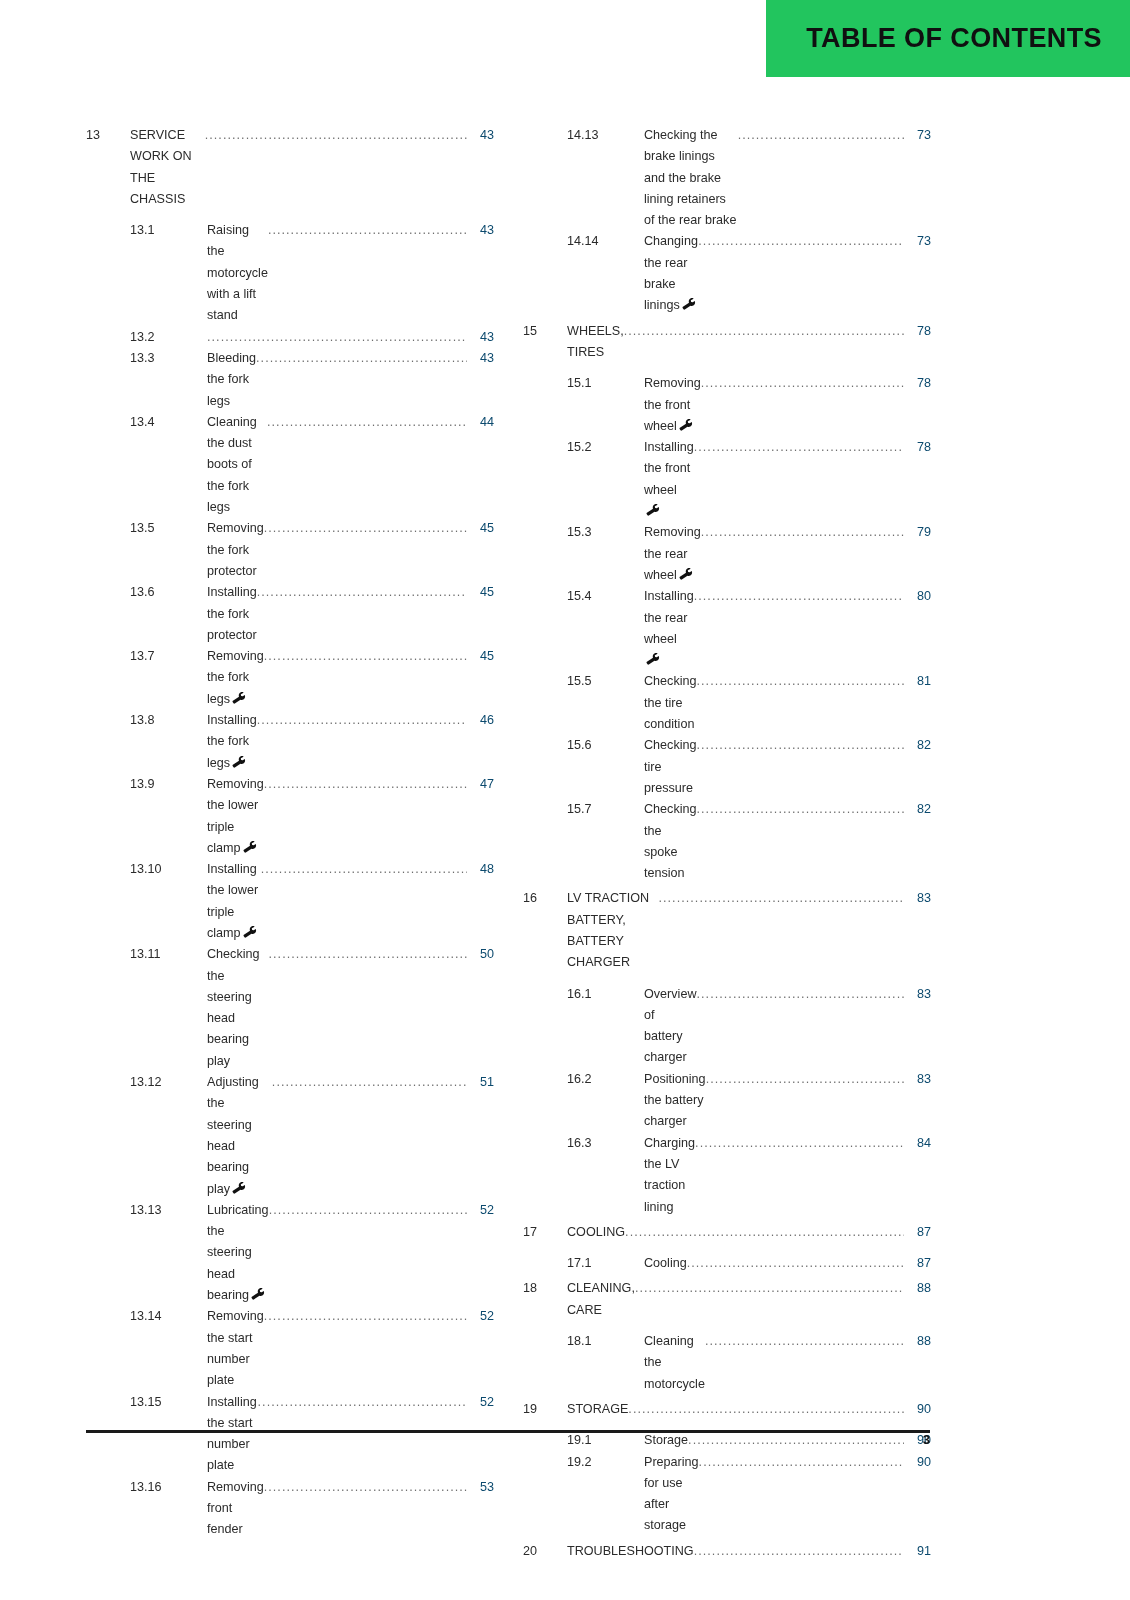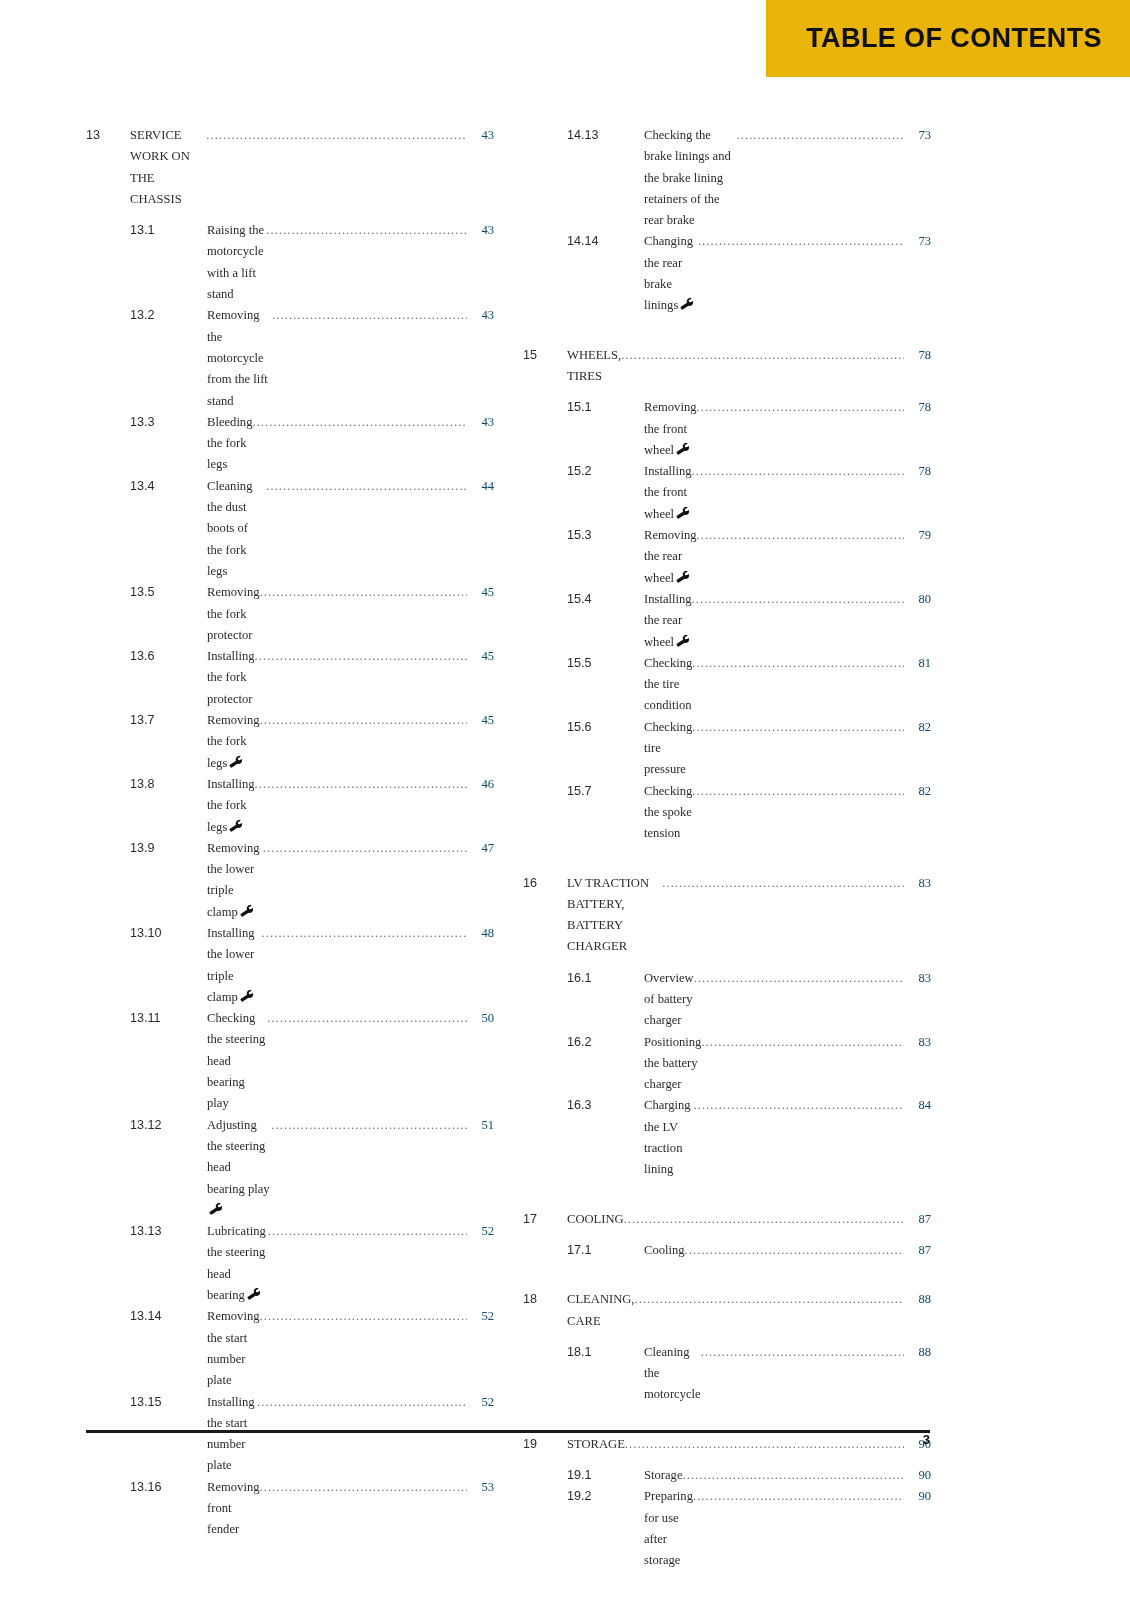--- a/index.html
+++ b/index.html
@@ -16,21 +16,21 @@
     overflow: hidden;
   }
 
   
   .header-banner {
     position: absolute;
     left: 766px;
     top: 0;
     width: 364px;
     height: 77px;
-    background: #eab308;
+    background: #22c55e;
     display: flex;
     align-items: center;
     justify-content: flex-end;
     box-sizing: border-box;
     padding-right: 28px;
   }
   .header-banner .title {
     font-size: 27px;
     font-weight: bold;
     letter-spacing: 0.4px;
@@ -60,21 +60,21 @@
 
   
   .entry {
     display: flex;
     align-items: flex-start;
     font-size: 12.6px;
     line-height: 21.3px;
     color: #2b2b2b;
   }
   .entry.level1 {
-    margin-top: 28px;
+    margin-top: 4px;
     margin-bottom: 10px;
   }
   .entry.level1:first-child {
     margin-top: 0;
   }
   .entry.level2,
   .entry.level3 {
     margin: 0;
     gap: 15px;
   }
@@ -89,21 +89,20 @@
   }
   .entry.level2 > .num {
     width: 62px;
     margin-left: 44px;
   }
 
   .titlewrap {
     flex: 1 1 auto;
     min-width: 0;
     position: relative;
-    font-family: Liberation Serif, serif;
   }
 
   
   .leaderline {
     display: flex;
     align-items: baseline;
     width: 100%;
   }
   .ttext {
     flex: 0 1 auto;
@@ -185,21 +184,20 @@
               <span class="ttext">Raising the motorcycle with a lift stand</span>
               <span class="dots">................................................................................................................................................................</span>
               <span class="pg">43</span>
             </span>
           </span>
         </div>
         <div class="entry level2">
           <span class="num">13.2</span>
           <span class="titlewrap">
             <span class="leaderline">
-              <span class="ttext">Removing the motorcycle from the lift stand</span>
               <span class="dots">................................................................................................................................................................</span>
               <span class="pg">43</span>
             </span>
           </span>
         </div>
         <div class="entry level2">
           <span class="num">13.3</span>
           <span class="titlewrap">
             <span class="leaderline">
               <span class="ttext">Bleeding the fork legs</span>

